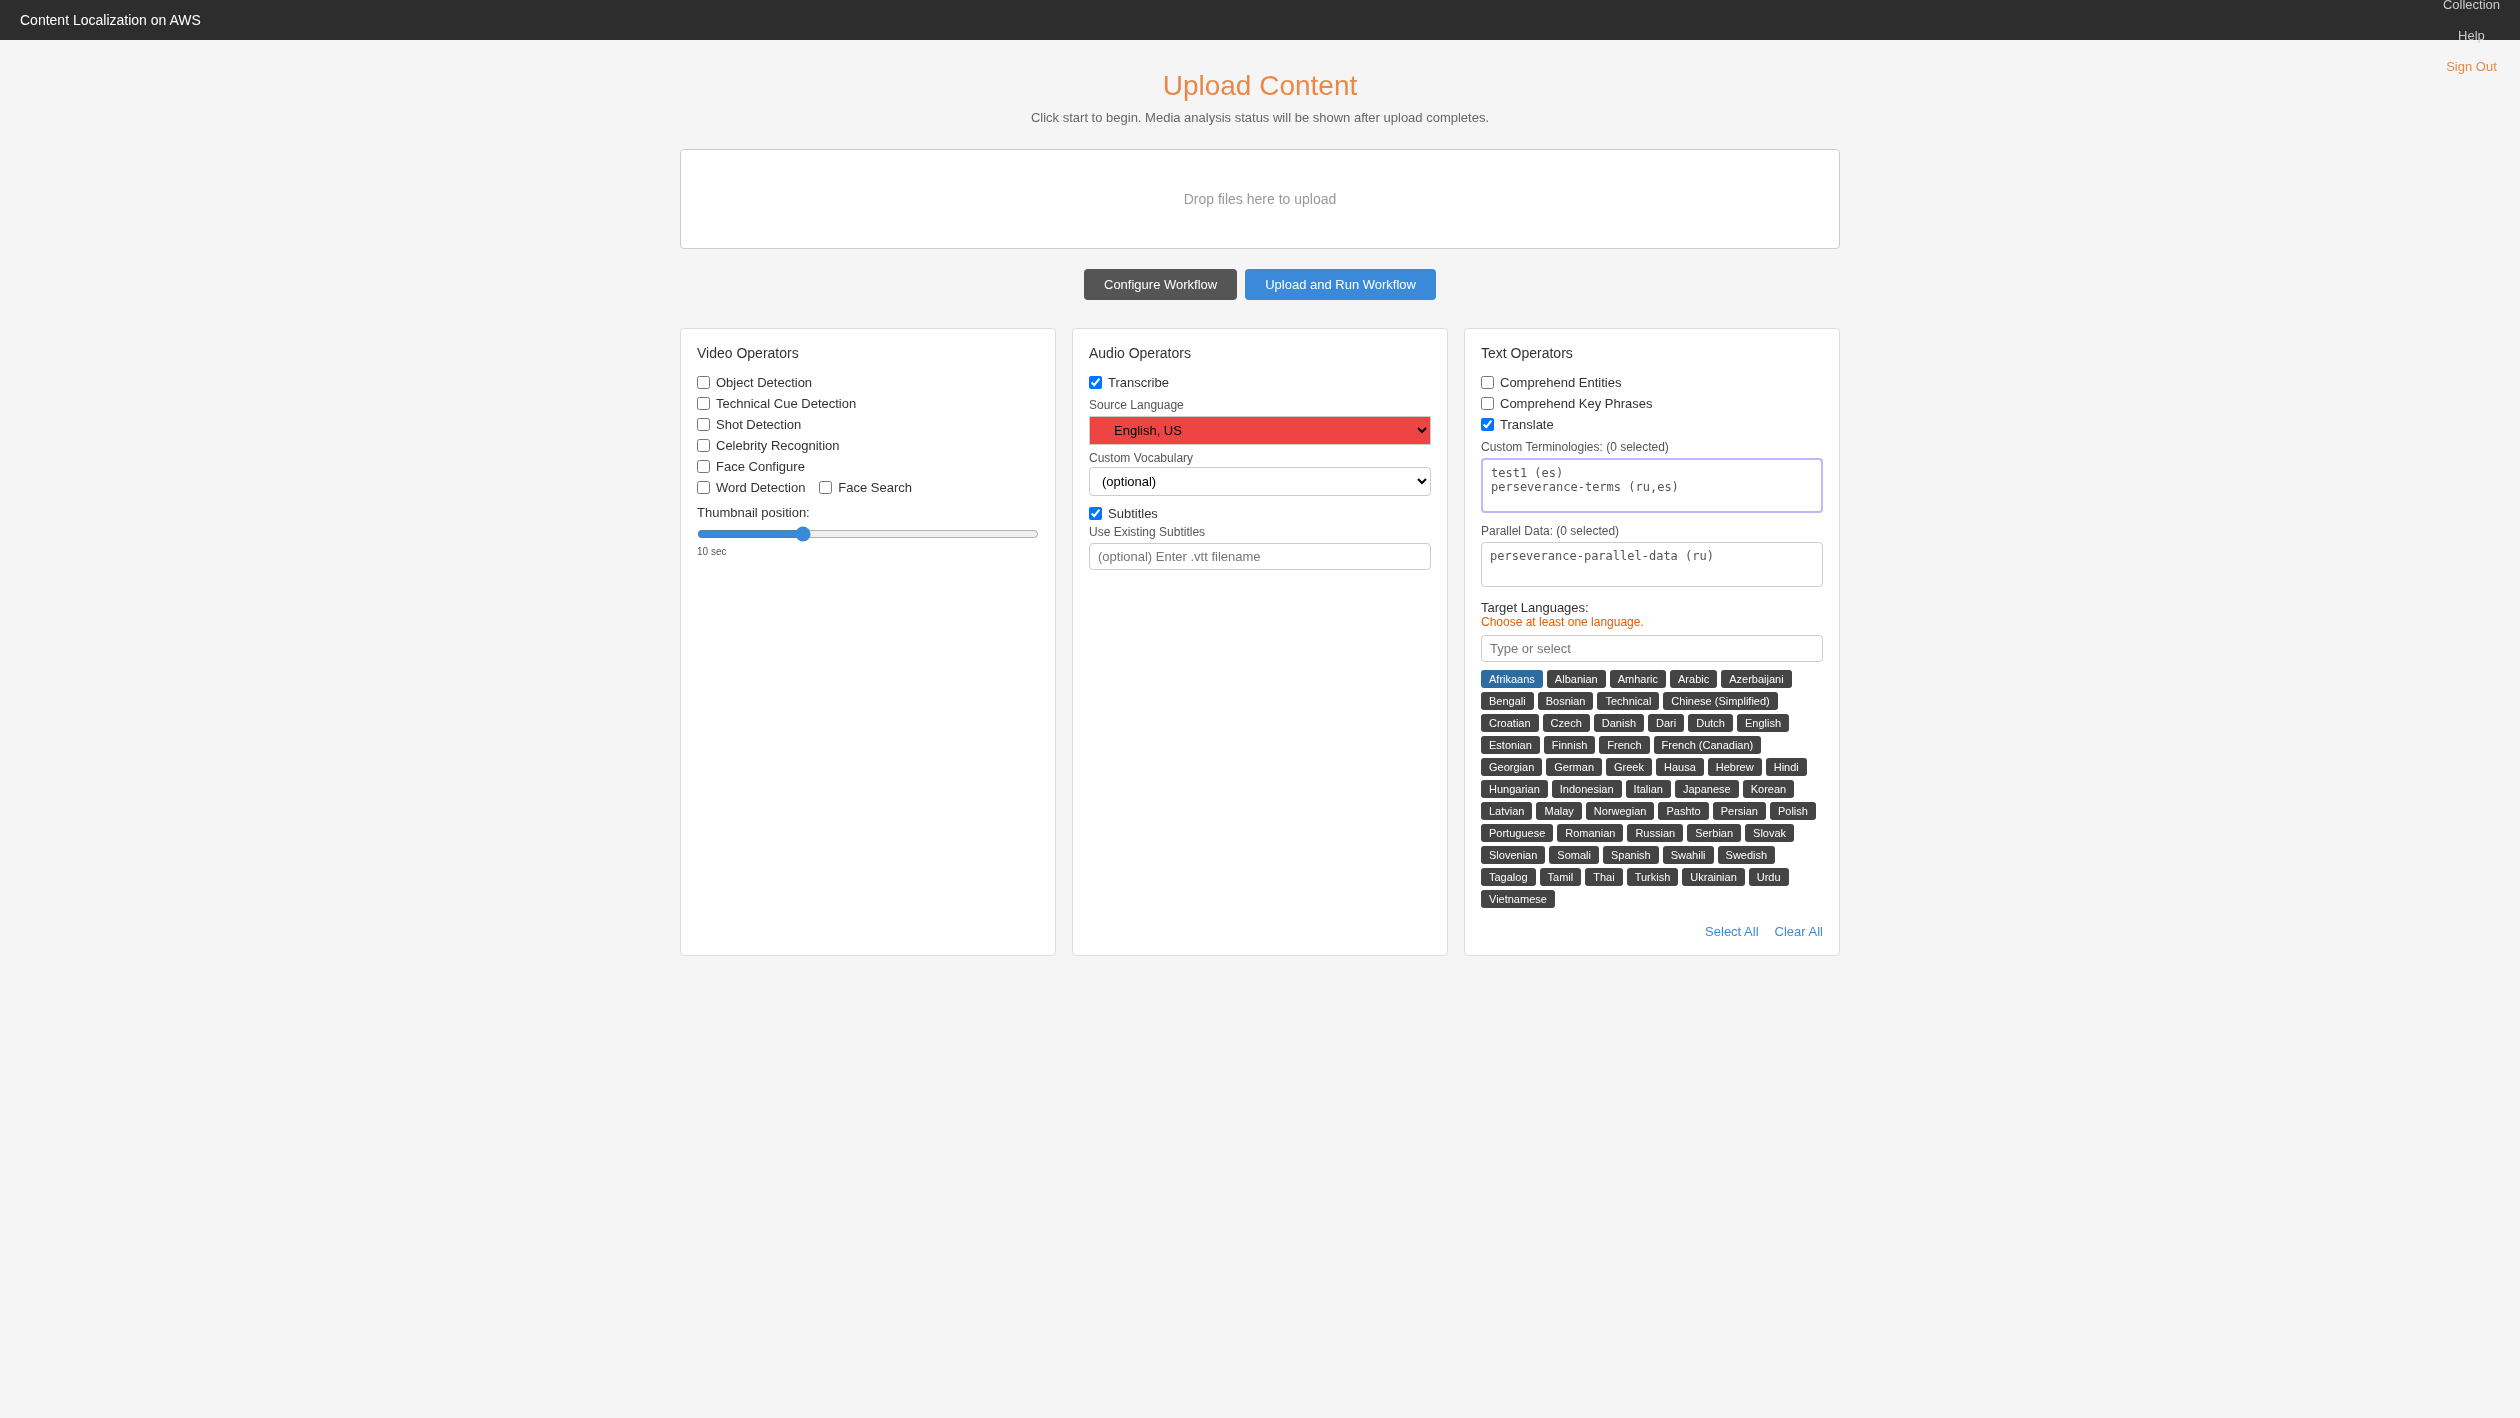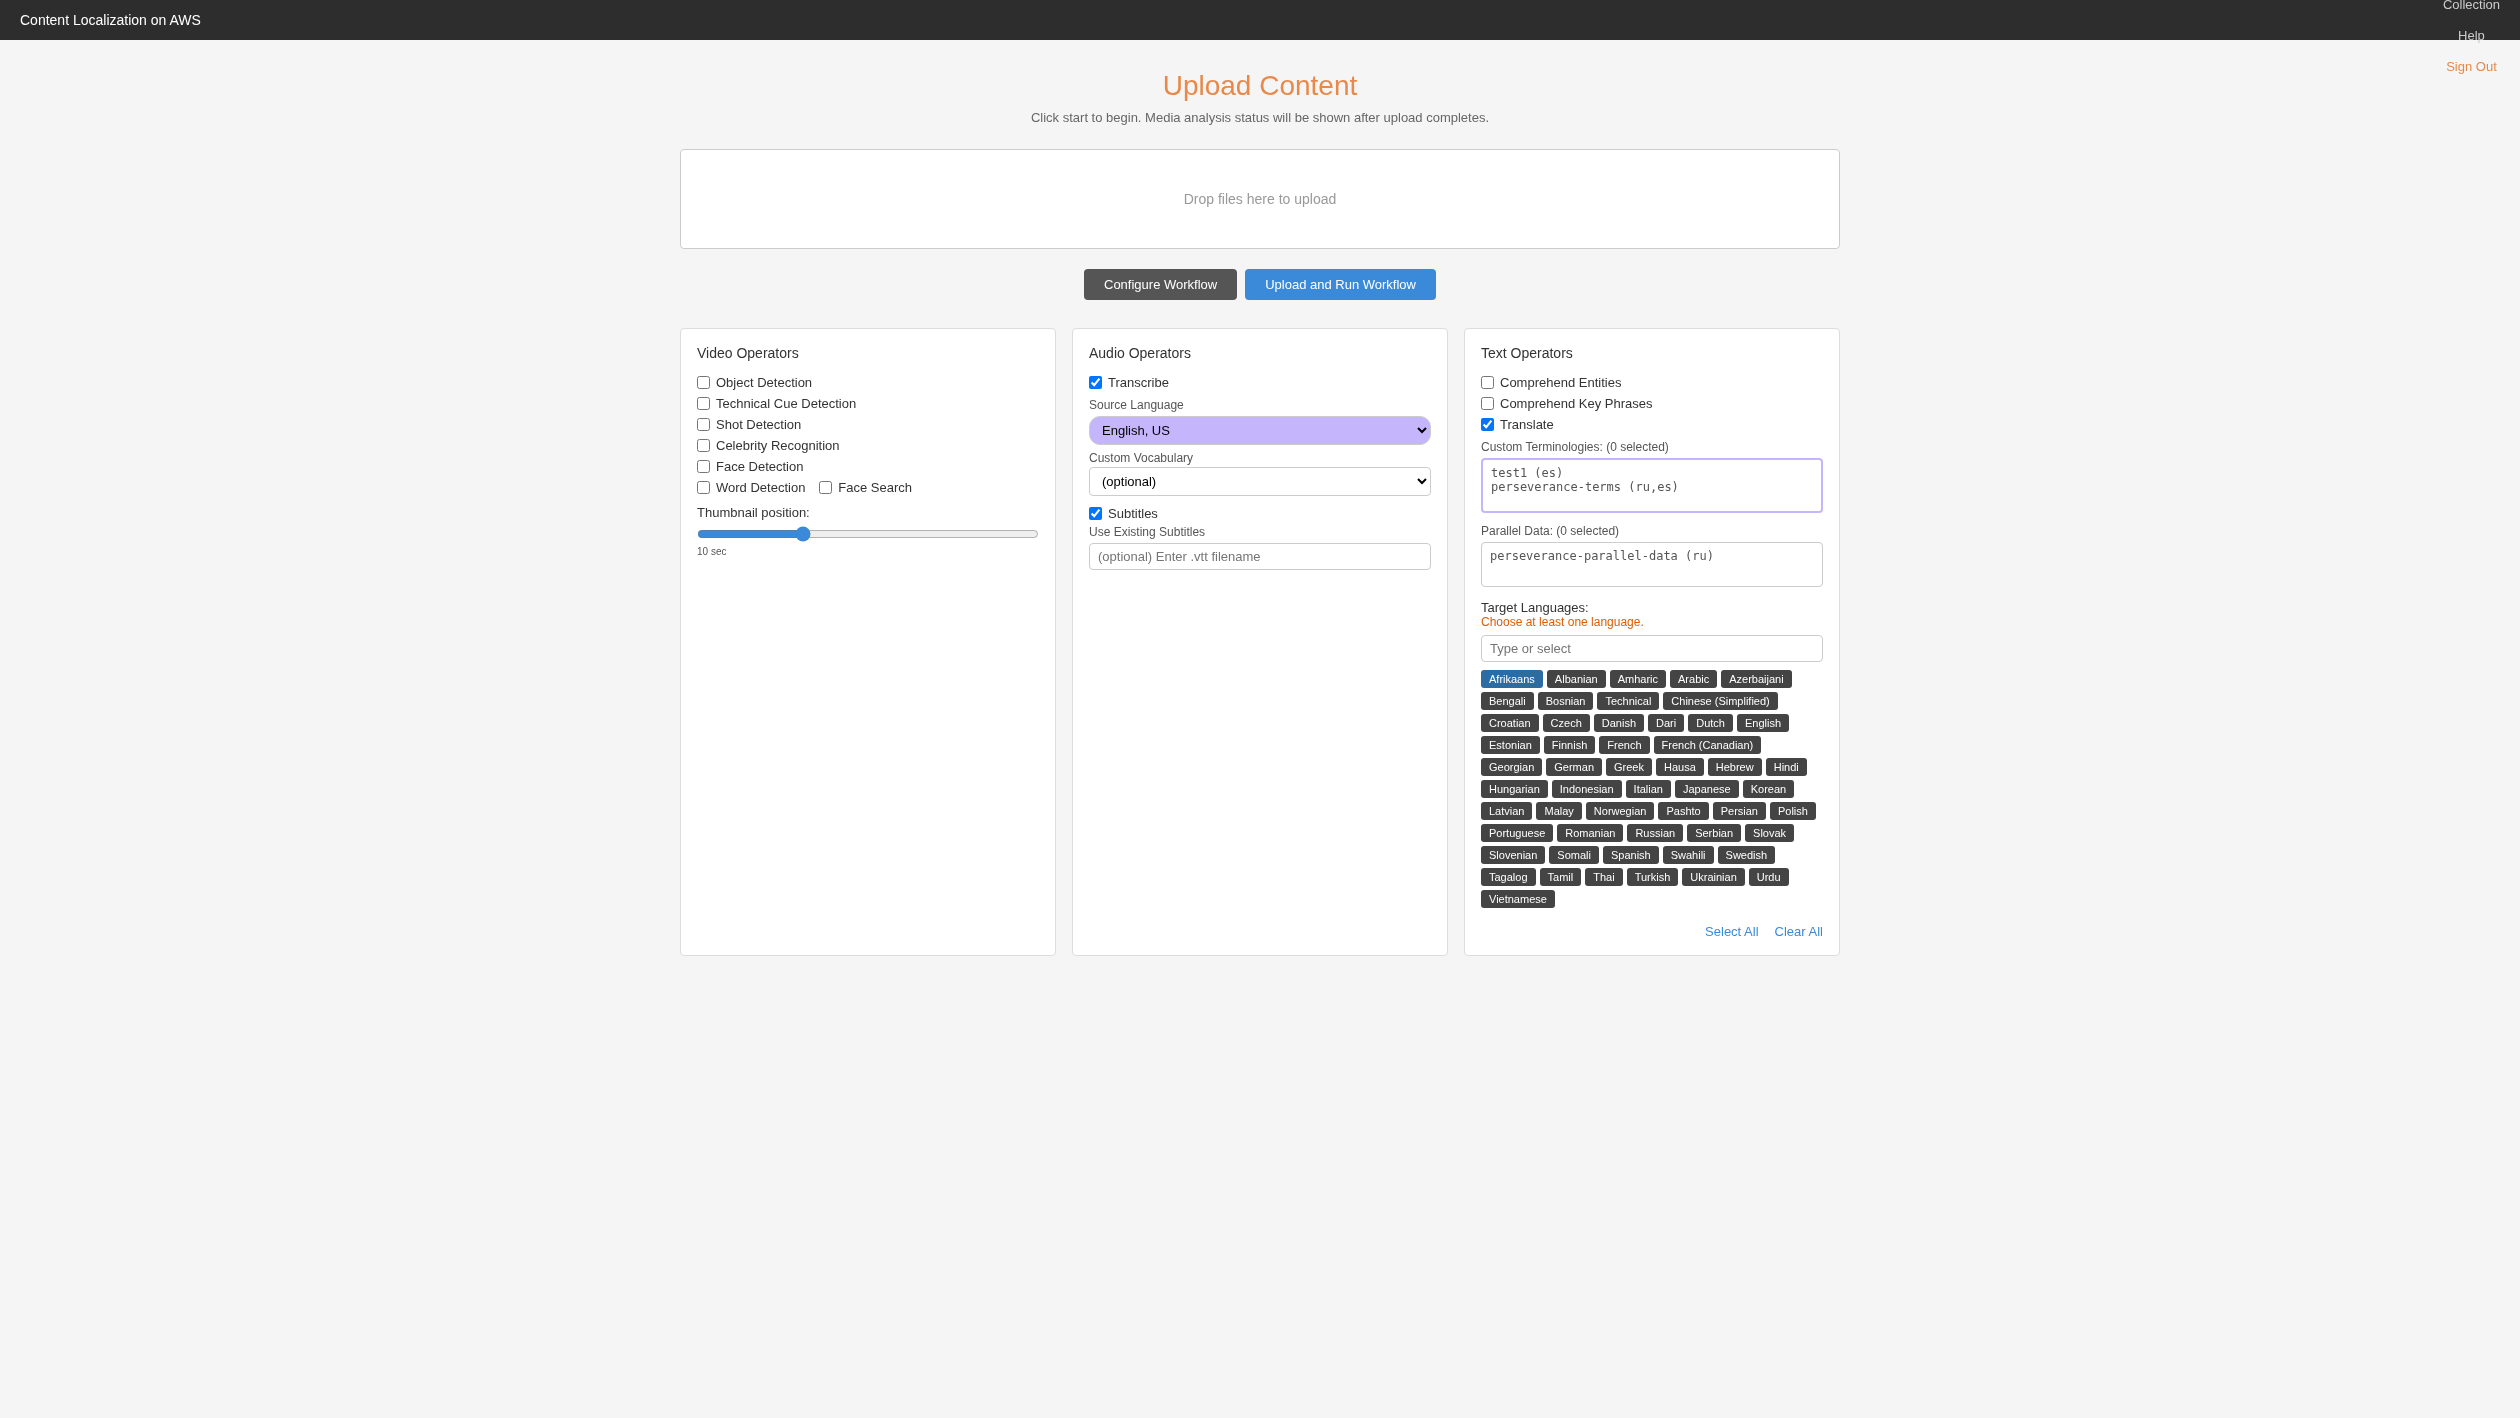--- a/index.html
+++ b/index.html
@@ -80,25 +80,25 @@
     .checkbox-row { display: flex; align-items: center; gap: 6px; margin-bottom: 6px; font-size: 13px; }
     .checkbox-row input[type=checkbox] { cursor: pointer; }
 
     .thumbnail-label { font-size: 13px; font-weight: 500; margin-top: 10px; margin-bottom: 6px; }
     .slider-row { display: flex; flex-direction: column; gap: 4px; }
     .slider-row input[type=range] { width: 100%; accent-color: #3b8ad9; }
     .slider-value { font-size: 10px; color: #555; }
     .section-label { font-size: 12px; color: #555; margin-bottom: 4px; margin-top: 8px; }
     .form-select {
       width: 100%;
-      padding: 5px 8px;
-      border: 1px solid #ccc;
-      border-radius: 11px;
-      font-size: 13px;
-      background: #c4b5fd;
+      padding: 5px 20px;
+      border: 1px solid #ccc;
+      border-radius: 0;
+      font-size: 13px;
+      background: #ef4444;
       cursor: pointer;
     }
 
     
     .text-area-box {
       width: 100%;
       border: 2px solid #c4b5fd;
       border-radius: 4px;
       padding: 6px 8px;
       font-size: 12px;
@@ -219,21 +219,21 @@
       <div class="checkbox-row">
         <input type="checkbox" style="">
         <span>Shot Detection</span>
       </div>
       <div class="checkbox-row">
         <input type="checkbox" style="">
         <span>Celebrity Recognition</span>
       </div>
       <div class="checkbox-row">
         <input type="checkbox" style="">
-        <span>Face Detection</span>
+        <span>Face Configure</span>
       </div>
       <div class="checkbox-row">
         <input type="checkbox" style="">
         <span>Word Detection</span>
         <input type="checkbox" style="margin-left: 8px;">
         <span>Face Search</span>
       </div>
 
       <div class="thumbnail-label">Thumbnail position:</div>
       <div class="slider-row">

